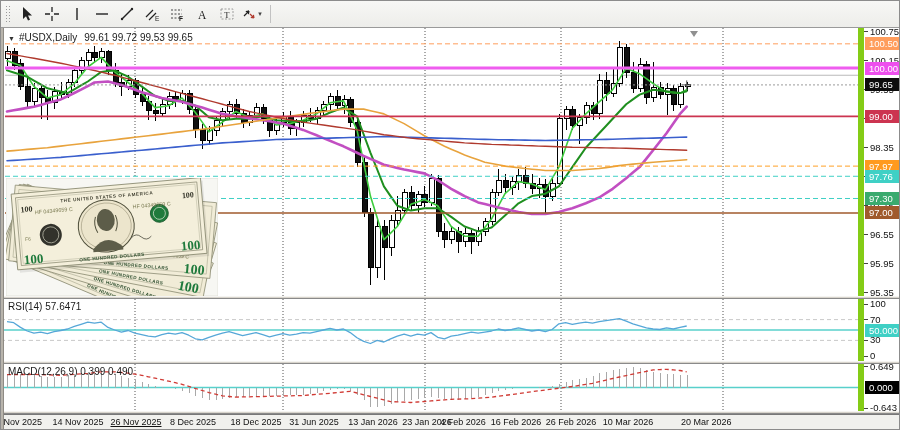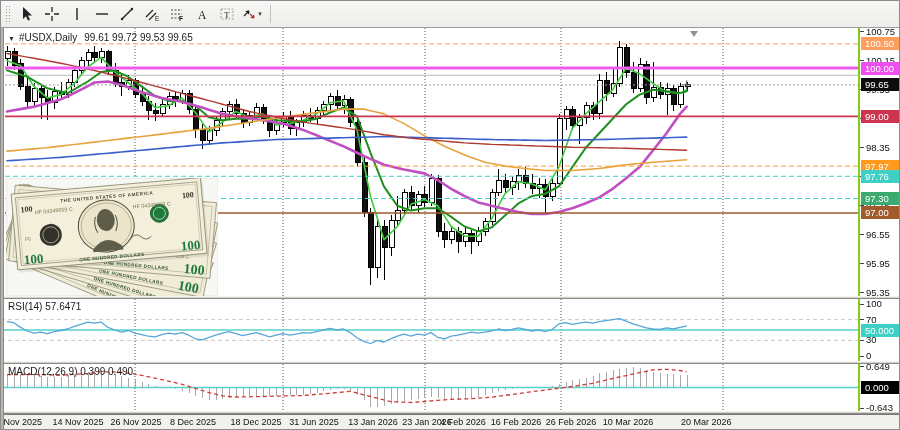--- a/index.html
+++ b/index.html
@@ -42,21 +42,21 @@
     border-top:1px solid #f5f4f1;border-bottom:1px solid #8a8a8a;z-index:5;cursor:row-resize;}
   #split1{top:268px;} #split2{top:333px;} #split3{top:383px;}
   #symbol-bar{position:absolute;left:7px;top:4px;z-index:4;font-size:10px;color:#1a1a1a;white-space:nowrap;}
   #symbol-bar .collapse{font-size:7px;color:#333;margin-right:4px;cursor:pointer;}
   #symbol-bar .ohlc{margin-left:7px;}
   .pane-label{position:absolute;left:7px;z-index:4;font-size:10px;color:#1a1a1a;white-space:nowrap;}
   #rsi-label{top:273px;} #macd-label{top:338px;}
   #money-photo{position:absolute;left:5px;top:150px;width:212px;height:118px;z-index:3;overflow:hidden;}
   
   #price-axis{position:absolute;left:857px;top:0;width:43px;height:386px;background:#fff;
-    border-left:2px solid #84cc16;z-index:4;}
+    border-left:6px solid #84cc16;z-index:4;}
   .ptick{position:absolute;left:6px;font-size:9.5px;color:#111;line-height:10px;white-space:nowrap;}
   .ptickmark{position:absolute;left:0;width:4px;height:1px;background:#444;}
   .pbadge{position:absolute;left:1px;width:38px;height:13px;font-size:9.5px;line-height:13px;
     color:#fff;padding-left:4px;white-space:nowrap;}
   #time-axis{position:absolute;left:0;top:386px;width:900px;height:17px;background:#f1f1ee;
     border-top:1px solid #787878;z-index:4;}
   .tlabel{position:absolute;top:2px;width:68px;margin-left:-34px;text-align:center;
     font-size:9px;color:#111;white-space:nowrap;}
 </style>
 </head>
@@ -822,21 +822,21 @@
         <div class="pbadge" style="top: 141.766px; background: rgb(63, 208, 197);">97.76</div>
         <div class="pbadge" style="top: 163.999px; background: rgb(58, 170, 110);">97.30</div>
         <div class="pbadge" style="top: 178.499px; background: rgb(160, 90, 44);">97.00</div>
         <div class="pbadge" style="top: 50.4165px; background: rgb(13, 13, 13);">99.65</div>
         <div class="pbadge" style="top: 295.5px; background: rgb(63, 208, 197);">50.000</div>
         <div class="pbadge" style="top: 353px; background: #000000;">0.000</div>
       </div>
     <div id="time-axis">
         <div class="tlabel" style="left: 18px;">4 Nov 2025</div>
         <div class="tlabel" style="left: 77px;">14 Nov 2025</div>
-        <div class="tlabel" style="left: 135px;">26 Nov 2025</div>
+        <div class="tlabel" style="left: 135px; text-decoration: underline;">26 Nov 2025</div>
         <div class="tlabel" style="left: 192px;">8 Dec 2025</div>
         <div class="tlabel" style="left: 255px;">18 Dec 2025</div>
         <div class="tlabel" style="left: 313px;">31 Jun 2025</div>
         <div class="tlabel" style="left: 372px;">13 Jan 2026</div>
         <div class="tlabel" style="left: 426px;">23 Jan 2026</div>
         <div class="tlabel" style="left: 462px;">4 Feb 2026</div>
         <div class="tlabel" style="left: 515px;">16 Feb 2026</div>
         <div class="tlabel" style="left: 570px;">26 Feb 2026</div>
         <div class="tlabel" style="left: 627px;">10 Mar 2026</div>
         <div class="tlabel" style="left: 682px; padding-left: 32px;">20 Mar 2026</div>

